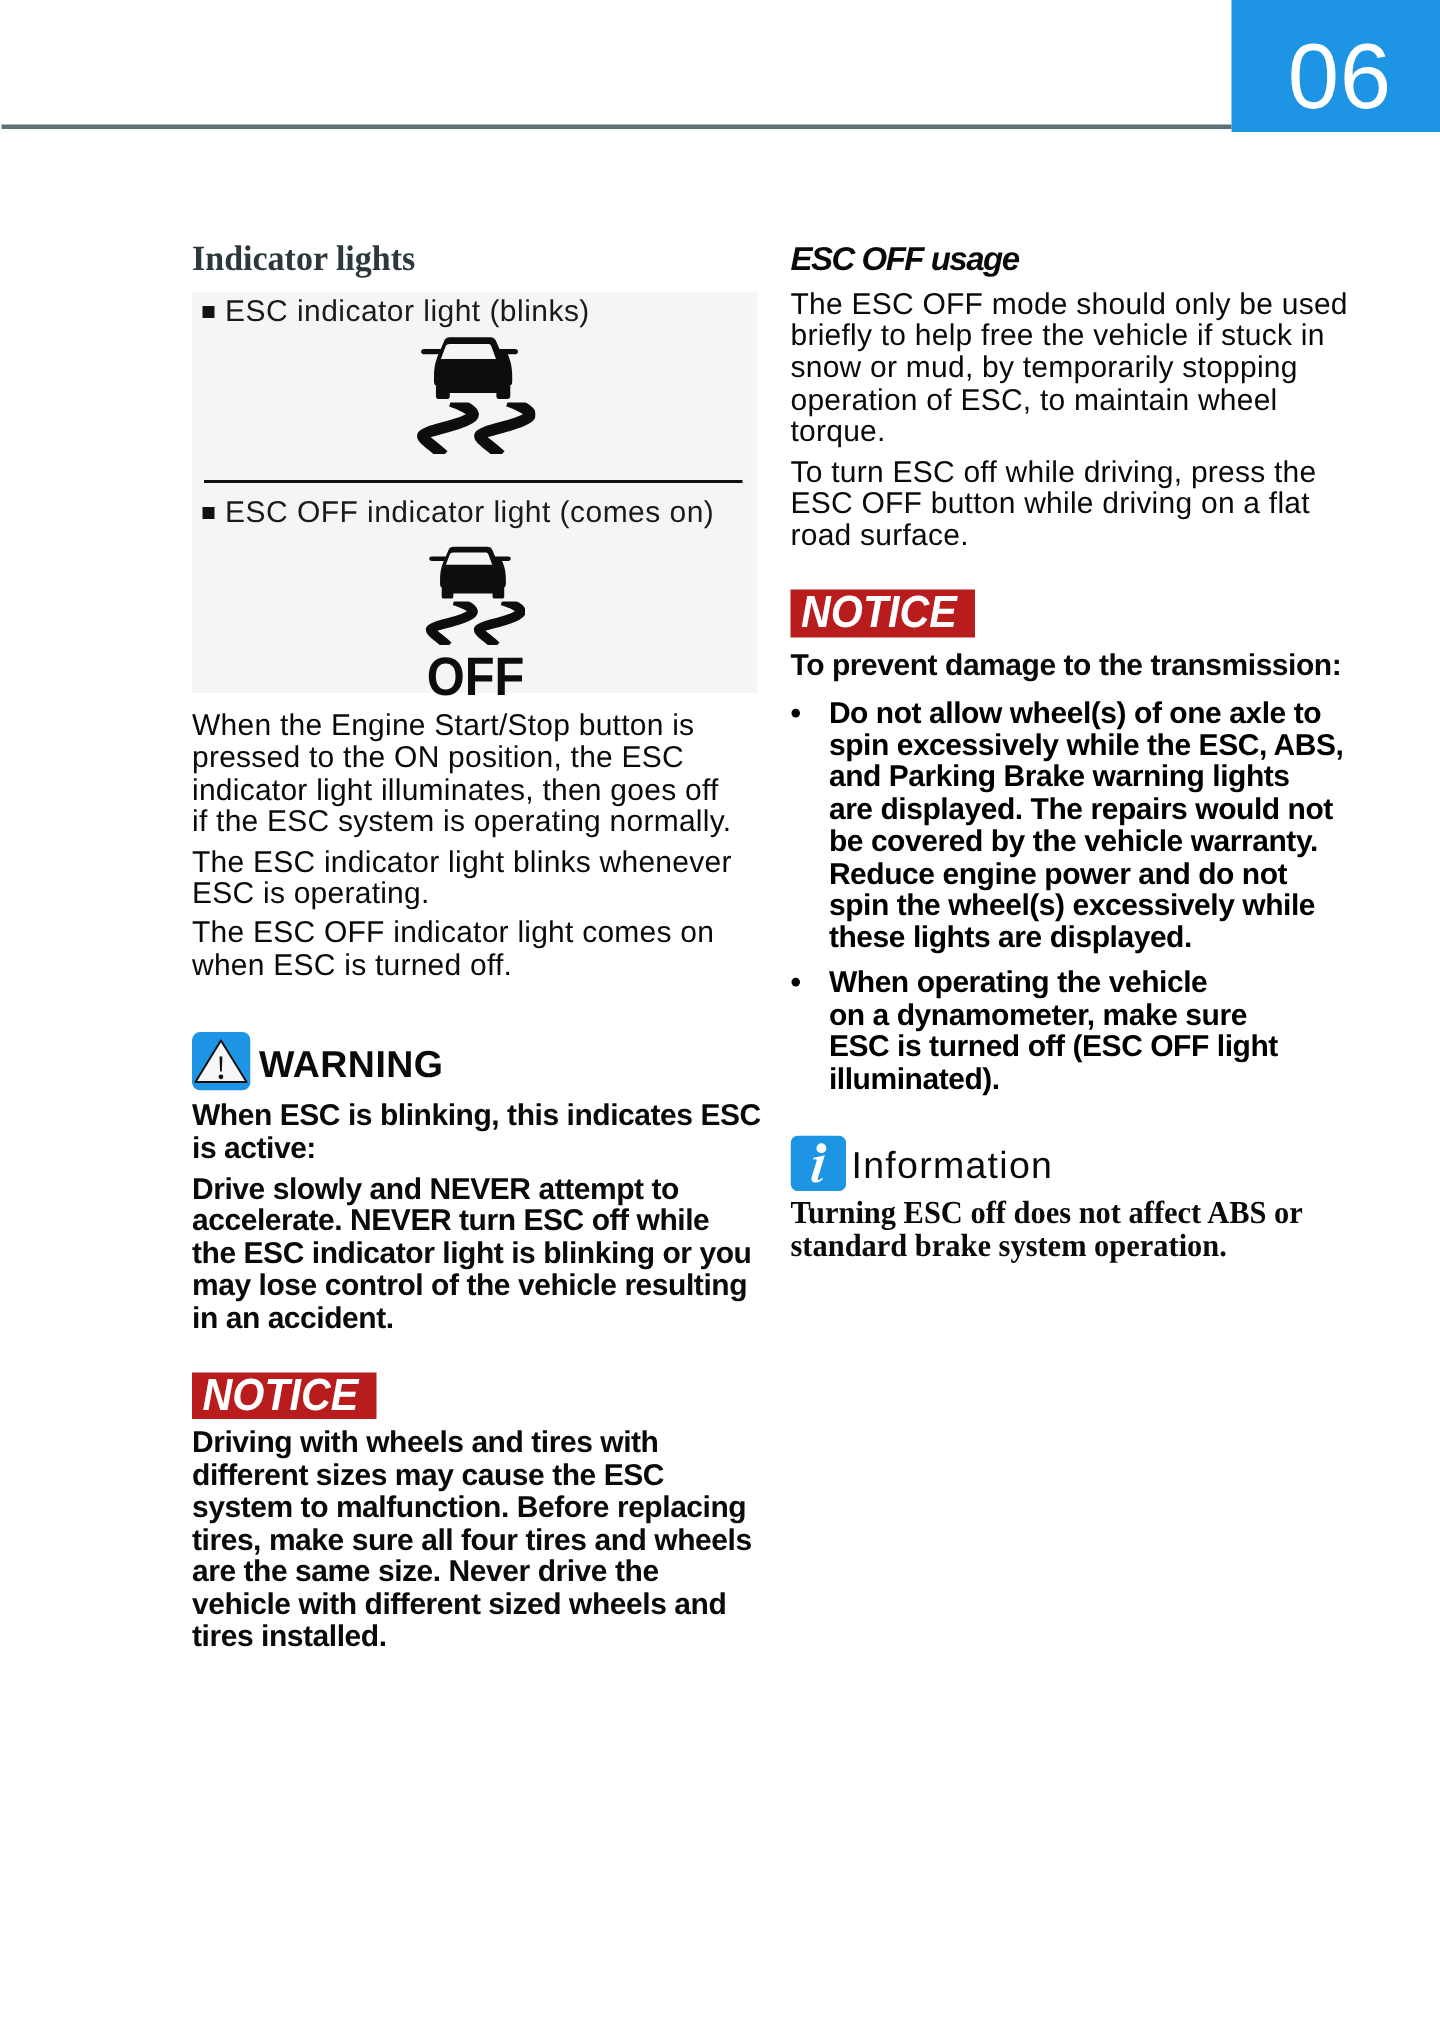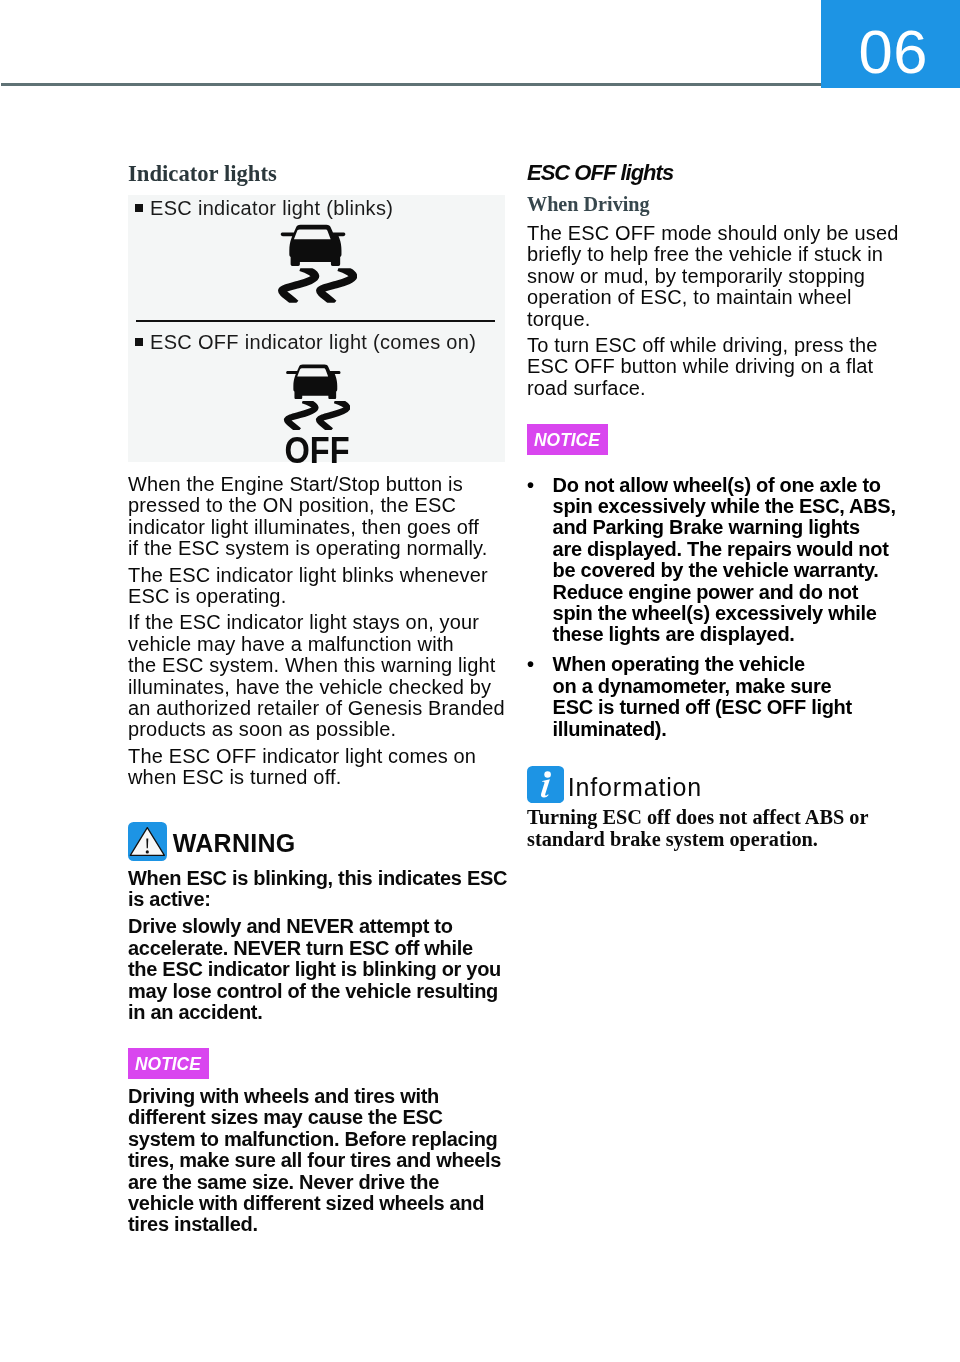--- a/index.html
+++ b/index.html
@@ -46,21 +46,21 @@
   .info-callout .callout-head{margin-bottom:3.8px;}
   .notice-callout{margin-top:24.5px;}
   .notice-badge{margin-bottom:6.5px;}
   .rnotice .notice-badge{margin-bottom:9px;}
   .info-callout{margin-top:26px;}
   .warn-icon{display:block;}
   .warn-icon svg{width:39px;height:39px;display:block;}
   .info-icon svg{width:37.2px;height:37.2px;display:block;}
   .callout-title{font-size:25px;font-weight:700;color:#0a0a0a;letter-spacing:0.3px;line-height:1;margin-left:5.7px;margin-top:9.8px;}
   .info-title{font-weight:400;letter-spacing:0.85px;margin-left:3.5px;margin-top:8.5px;}
-  .notice-badge{display:inline-block;background:#d946ef;color:#fff;font-size:19px;font-weight:700;font-style:italic;line-height:31.4px;height:31.4px;box-sizing:border-box;padding:0 2.9px 0 6.8px;letter-spacing:0px;}
+  .notice-badge{display:inline-block;background:#b91c1c;color:#fff;font-size:30px;font-weight:700;font-style:italic;line-height:31.4px;height:31.4px;box-sizing:border-box;padding:0 2.9px 0 6.8px;letter-spacing:0px;}
   .notice-badge > span{display:inline-block;transform:scaleX(0.917);transform-origin:left center;}
   .bullets{list-style:none;margin:10.5px 0 0 0;padding:0;}
   .bullets li{display:flex;font-size:20px;font-weight:700;line-height:21.4px;margin-bottom:8.5px;letter-spacing:-0.3px;white-space:nowrap;}
   .bdot{flex:0 0 25.6px;}
   .bdot:before{content:"\2022";}
   .btxt{flex:1;}
   .serif-body{font-family:"Liberation Serif",serif;font-size:21.3px;font-weight:700;line-height:21.9px;color:#0a0a0a;margin:0;white-space:nowrap;transform:scaleX(0.953);transform-origin:left top;}
 </style>
 </head>
 <body>
@@ -100,21 +100,20 @@
             <path class="skid" d="M 61.5 45.3 C 69.0 47.6 76.0 51.5 76.4 54.0 C 76.9 56.8 68.0 60.0 59.0 62.5 C 50.0 65.0 43.8 66.5 42.9 68.3 C 42.0 70.2 49.0 74.4 56.8 81.5"></path>
           </g>
         </svg>
         <div class="off-label">OFF</div>
       </div>
     </div>
 
     <div class="body-block">
       <p class="body">When the Engine Start/Stop button is<br>pressed to the ON position, the ESC<br>indicator light illuminates, then goes off<br>if the ESC system is operating normally.</p>
       <p class="body">The ESC indicator light blinks whenever<br>ESC is operating.</p>
-      <p class="body">If the ESC indicator light stays on, your<br>vehicle may have a malfunction with<br>the ESC system. When this warning light<br>illuminates, have the vehicle checked by<br>an authorized retailer of Genesis Branded<br>products as soon as possible.</p>
       <p class="body">The ESC OFF indicator light comes on<br>when ESC is turned off.</p>
     </div>
 
     <div class="callout warn-callout">
       <div class="callout-head">
         <span class="warn-icon">
           <svg viewBox="0 0 39 39">
               <rect x="0" y="0" width="39" height="39" rx="5.5" ry="5.5" fill="#1d94e4"></rect>
               <path d="M19.3 5.6 L36.4 33.3 L2.3 33.3 Z" fill="#f7f7f7" stroke="#111" stroke-width="1.3" stroke-linejoin="round"></path>
               <path d="M18.35 16.4 L20.25 16.4 L19.9 26.3 L18.7 26.3 Z" fill="#111"></path>
@@ -127,27 +126,27 @@
       <p class="bold">Drive slowly and NEVER attempt to<br>accelerate. NEVER turn ESC off while<br>the ESC indicator light is blinking or you<br>may lose control of the vehicle resulting<br>in an accident.</p>
     </div>
 
     <div class="callout notice-callout">
       <div class="notice-badge"><span>NOTICE</span></div>
       <p class="bold">Driving with wheels and tires with<br>different sizes may cause the ESC<br>system to malfunction. Before replacing<br>tires, make sure all four tires and wheels<br>are the same size. Never drive the<br>vehicle with different sized wheels and<br>tires installed.</p>
     </div>
   </div>
 
   <div class="col col-right">
-    <h2 class="sec-italic">ESC OFF lights</h2>
-    <h3 class="sub-serif"><span>When Driving</span></h3>
+    <h2 class="sec-italic">ESC OFF usage</h2>
     <p class="body">The ESC OFF mode should only be used<br>briefly to help free the vehicle if stuck in<br>snow or mud, by temporarily stopping<br>operation of ESC, to maintain wheel<br>torque.</p>
     <p class="body">To turn ESC off while driving, press the<br>ESC OFF button while driving on a flat<br>road surface.</p>
 
     <div class="callout notice-callout rnotice">
       <div class="notice-badge"><span>NOTICE</span></div>
+      <p class="bold">To prevent damage to the transmission:</p>
       <ul class="bullets">
         <li>
             <span class="bdot"></span>
             <span class="btxt">Do not allow wheel(s) of one axle to<br>spin excessively while the ESC, ABS,<br>and Parking Brake warning lights<br>are displayed. The repairs would not<br>be covered by the vehicle warranty.<br>Reduce engine power and do not<br>spin the wheel(s) excessively while<br>these lights are displayed.</span>
           </li>
         <li>
             <span class="bdot"></span>
             <span class="btxt">When operating the vehicle<br>on a dynamometer, make sure<br>ESC is turned off (ESC OFF light<br>illuminated).</span>
           </li>
       </ul>

